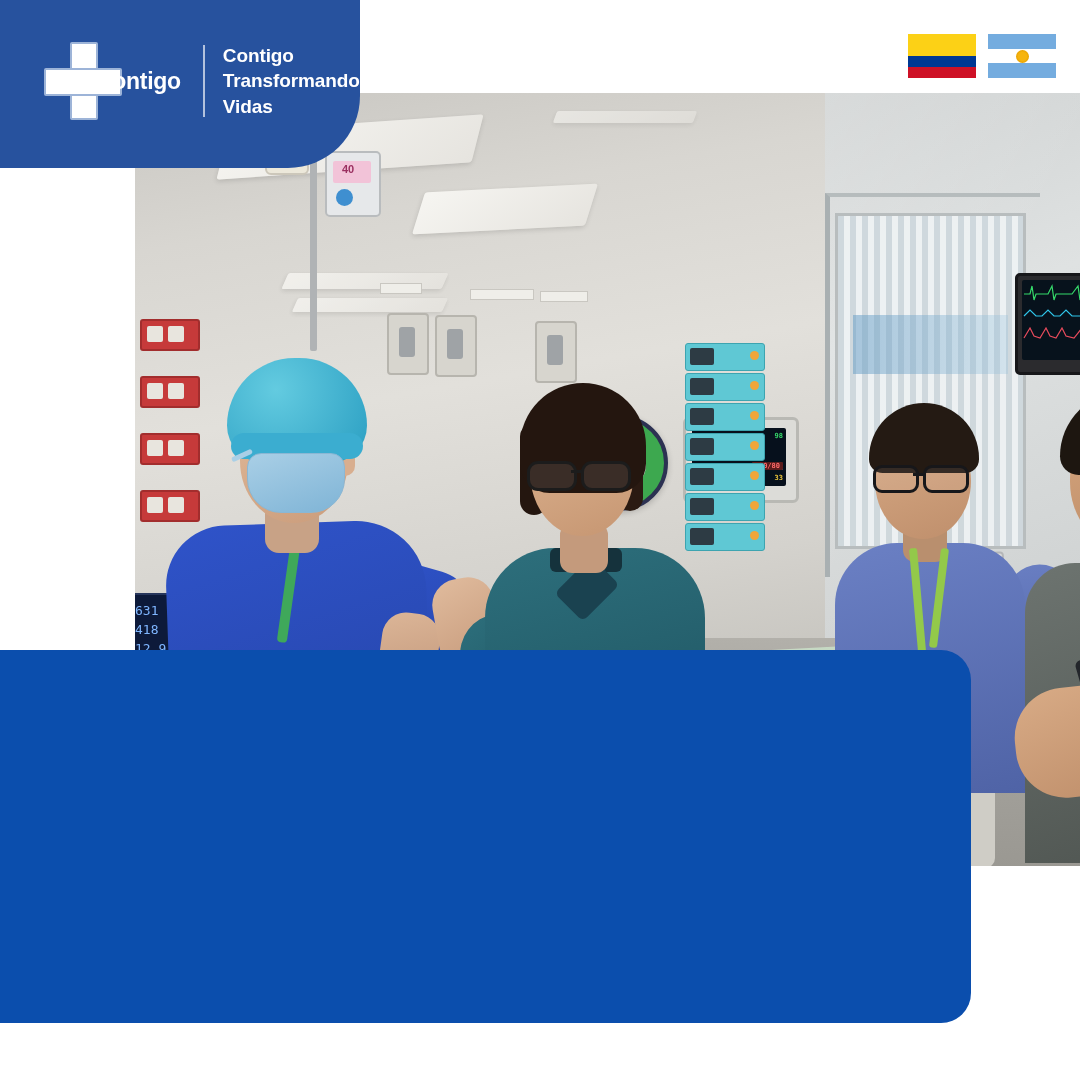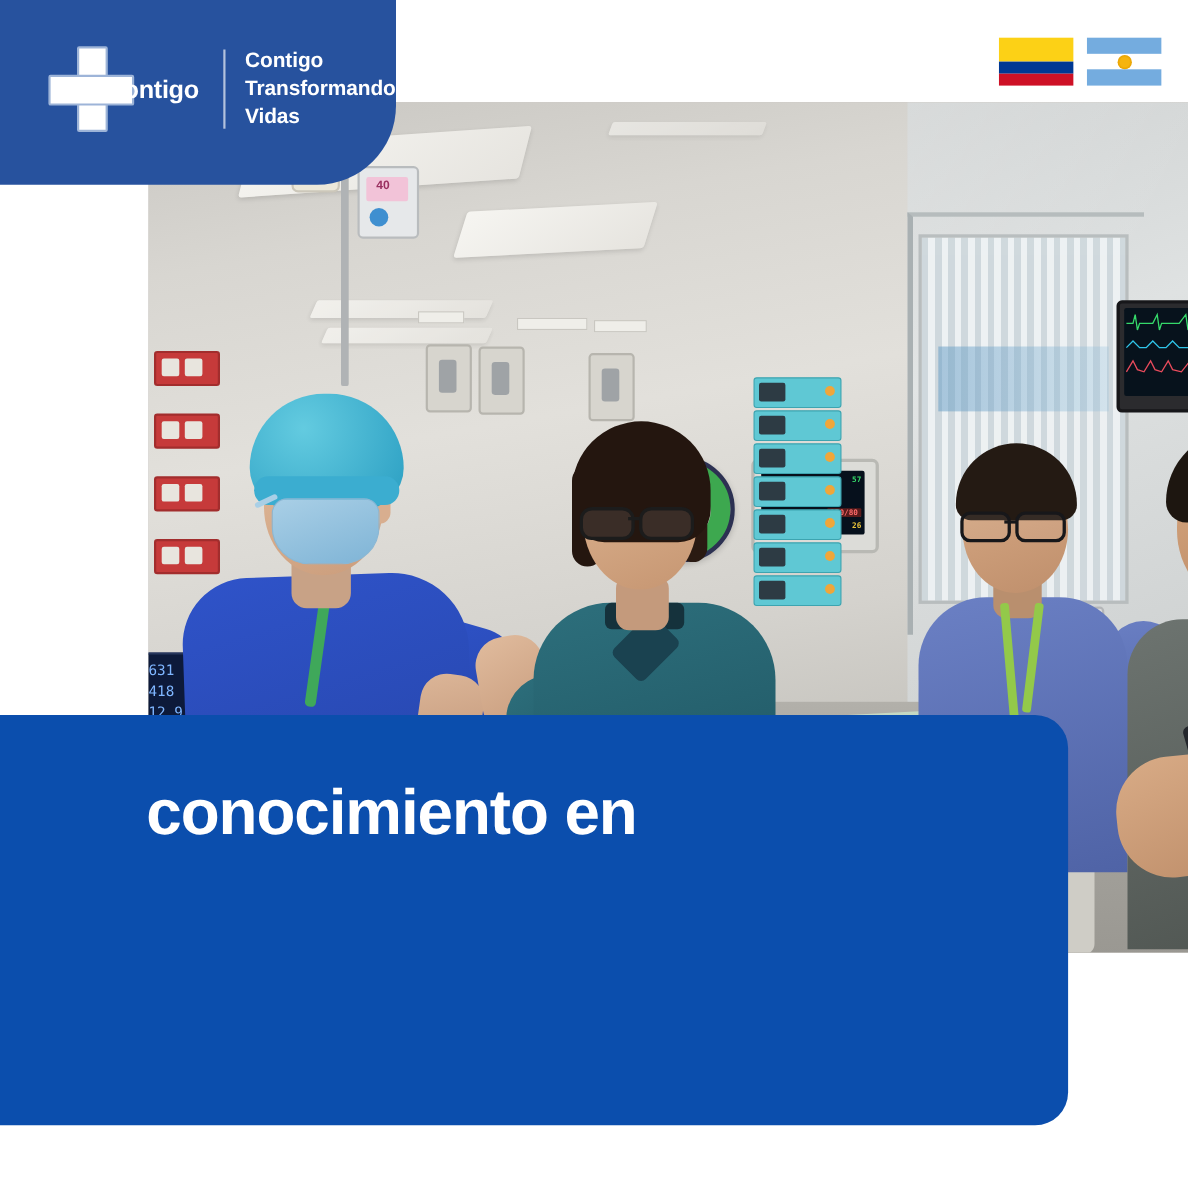--- a/index.html
+++ b/index.html
@@ -290,24 +290,24 @@
           <div class="wave" style="top:20px">
             <svg width="66" height="14" viewBox="0 0 66 14">
                 <polyline points="0,12 4,4 8,9 12,12 16,12 20,4 24,9 28,12 32,12 36,4 40,9 44,12 48,12 52,4 56,9 60,12 66,12" fill="none" stroke="#2fc4e8" stroke-width="1.2"></polyline>
               </svg>
           </div>
           <div class="wave" style="top:36px">
             <svg width="66" height="16" viewBox="0 0 66 16">
                 <polyline points="0,14 5,3 9,10 13,14 18,3 22,10 26,14 31,3 35,10 39,14 44,3 48,10 52,14 57,4 61,10 66,14" fill="none" stroke="#e84b5c" stroke-width="1.2"></polyline>
               </svg>
           </div>
-          <span class="mnum" style="top:4px;color:#35d96a">57</span>
+          <span class="mnum" style="top:4px;color:#35d96a">98</span>
           <span class="mnum" style="top:36px;color:#2fc4e8">21</span>
           <span class="mnum" style="top:34px;color:#ff6b6b;background:#5a1b1b;padding:0 3px;border-radius:1px;">120/80</span>
-          <span class="mnum" style="top:46px;color:#e8c23a">26</span>
+          <span class="mnum" style="top:46px;color:#e8c23a">33</span>
         </div>
       </div>
 
       <div class="monitor2">
         <div class="m2s">
           <svg width="66" height="80" viewBox="0 0 66 80">
             <polyline points="2,14 8,14 10,6 12,20 14,14 26,14 30,6 32,20 34,14 50,14 56,6 58,20 60,14 66,14" fill="none" stroke="#35d96a" stroke-width="1.2"></polyline>
             <polyline points="2,36 8,30 14,36 20,36 26,30 32,36 38,36 44,30 50,36 58,36 66,36" fill="none" stroke="#2fc4e8" stroke-width="1.2"></polyline>
             <polyline points="2,58 8,48 12,56 18,58 24,48 28,56 34,58 40,48 44,56 52,58 60,48 66,56" fill="none" stroke="#e84b5c" stroke-width="1.2"></polyline>
           </svg>
@@ -449,17 +449,16 @@
     <div class="flag ar">
       <div class="b b1"></div>
         <div class="b b2"></div>
         <div class="b b3"></div>
       <div class="sun"></div>
     </div>
   </div>
 
   <div class="banner">
     <div class="banner-title">
-      <span class="ln">conocimiento en</span>
     </div>
   </div>
 
 </div>
 
 </body></html>

